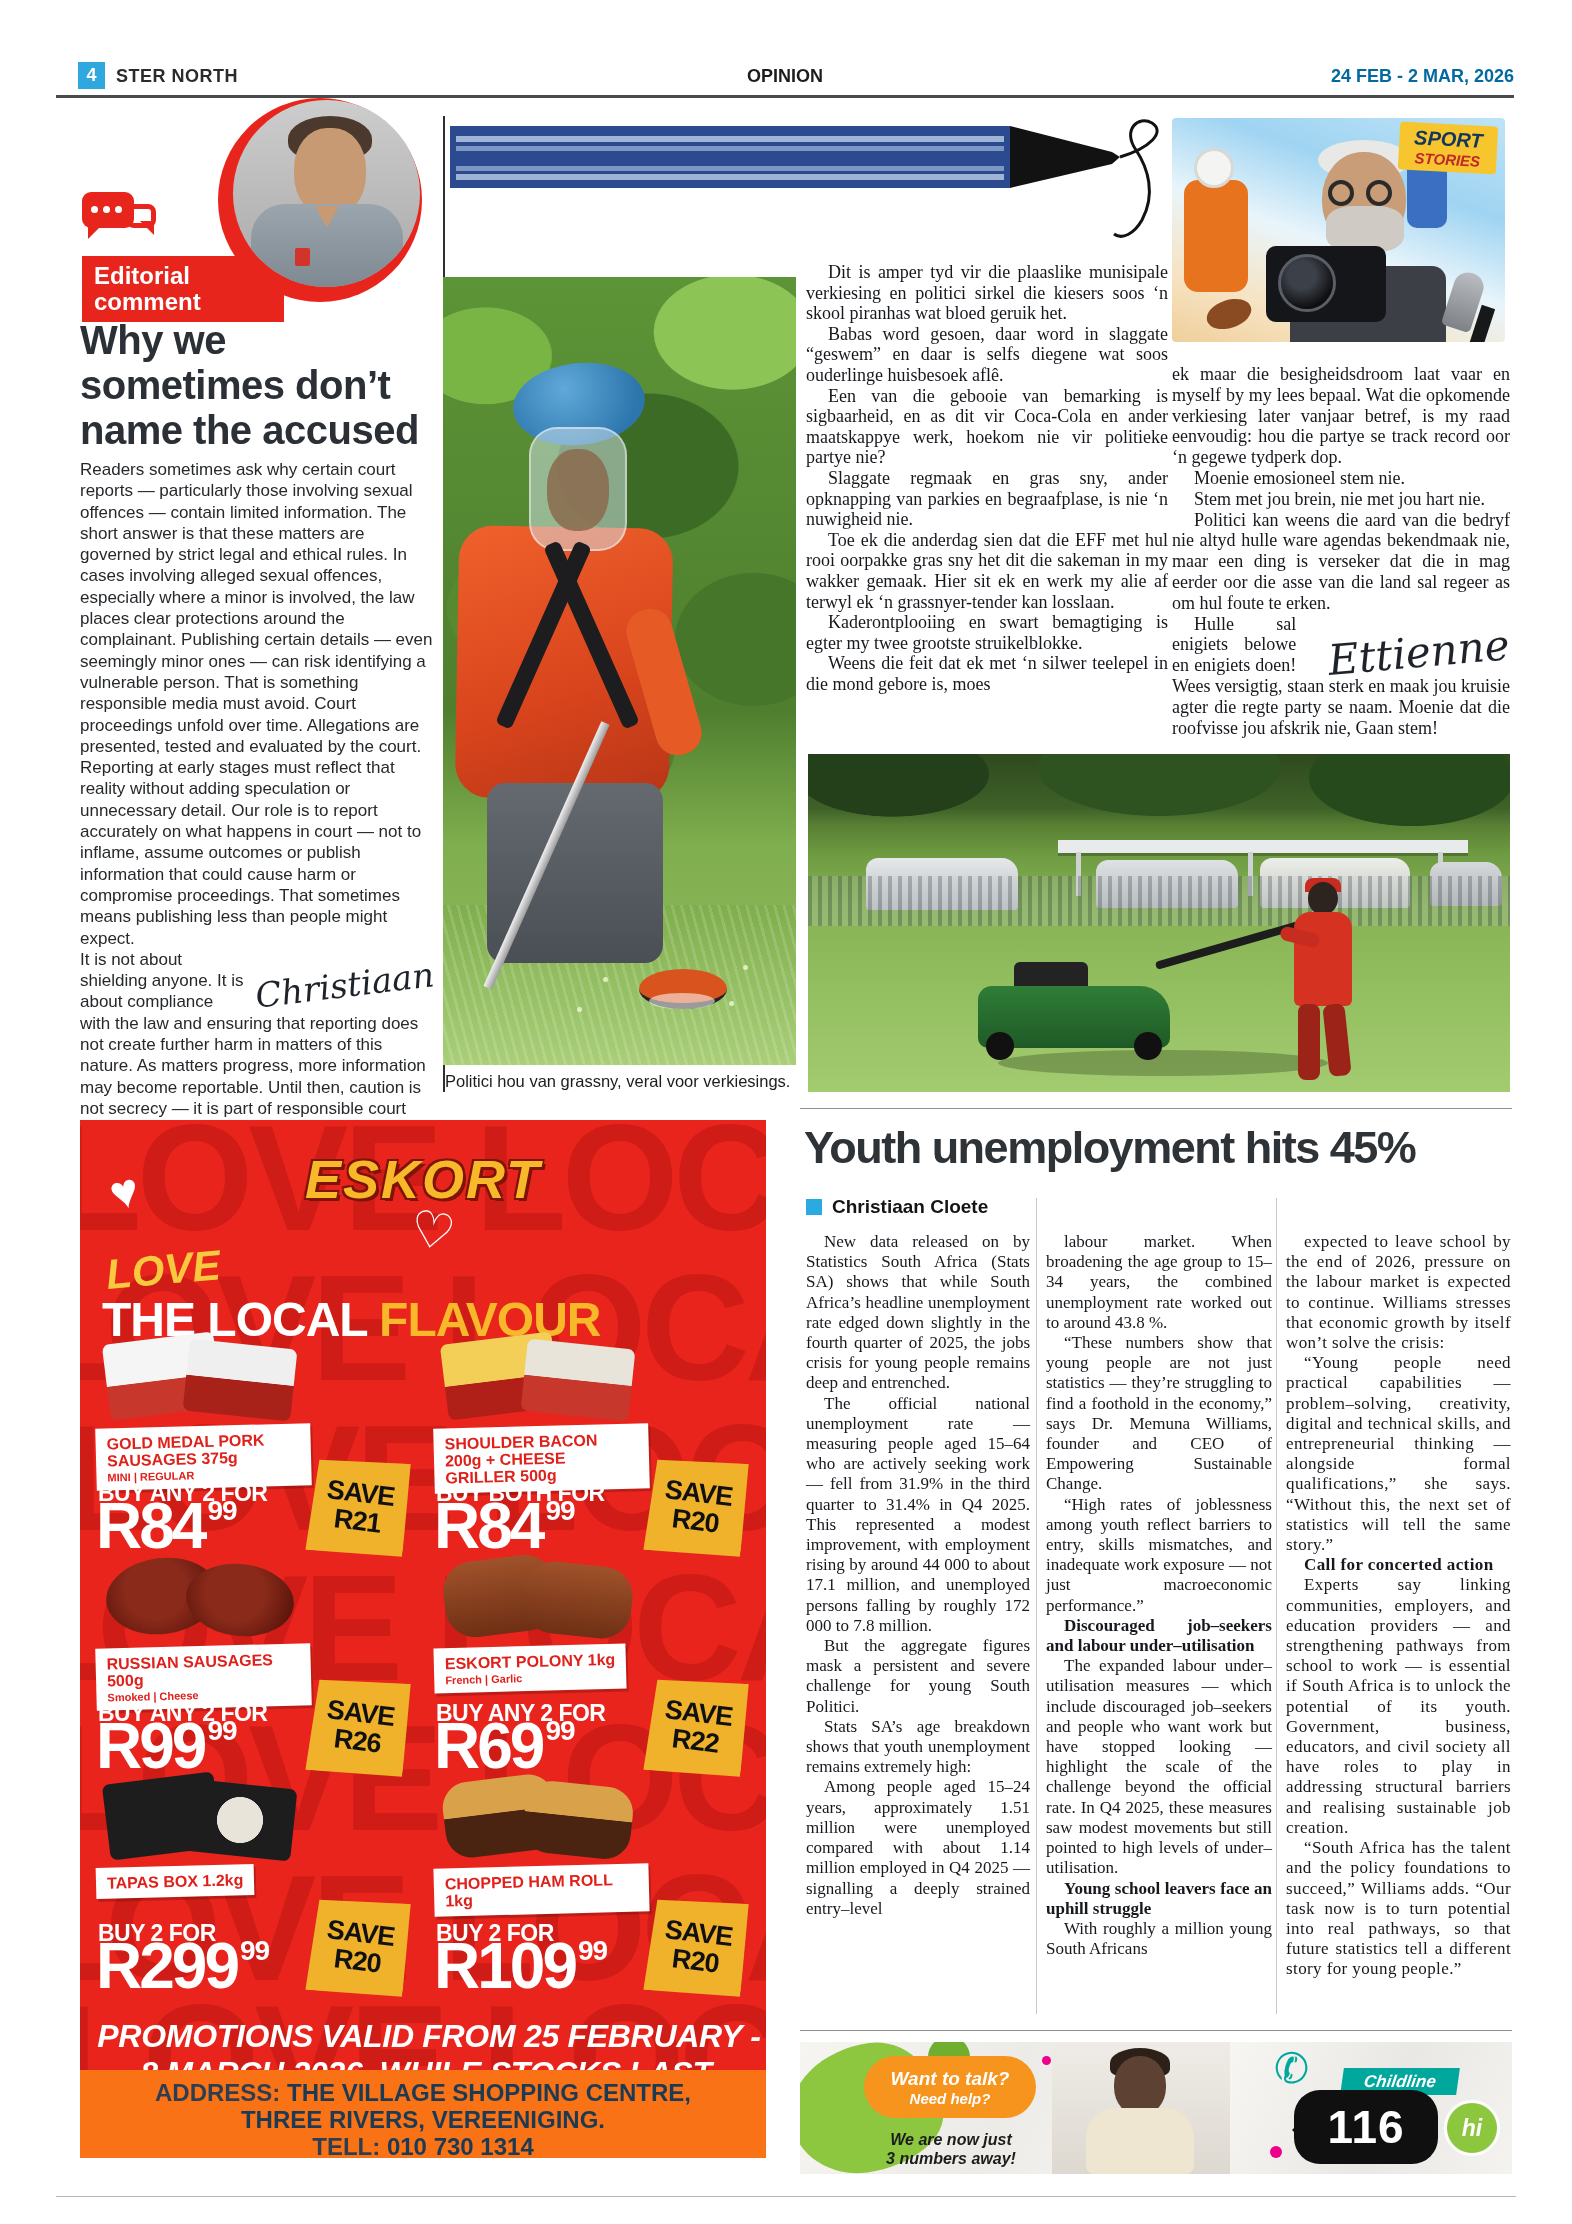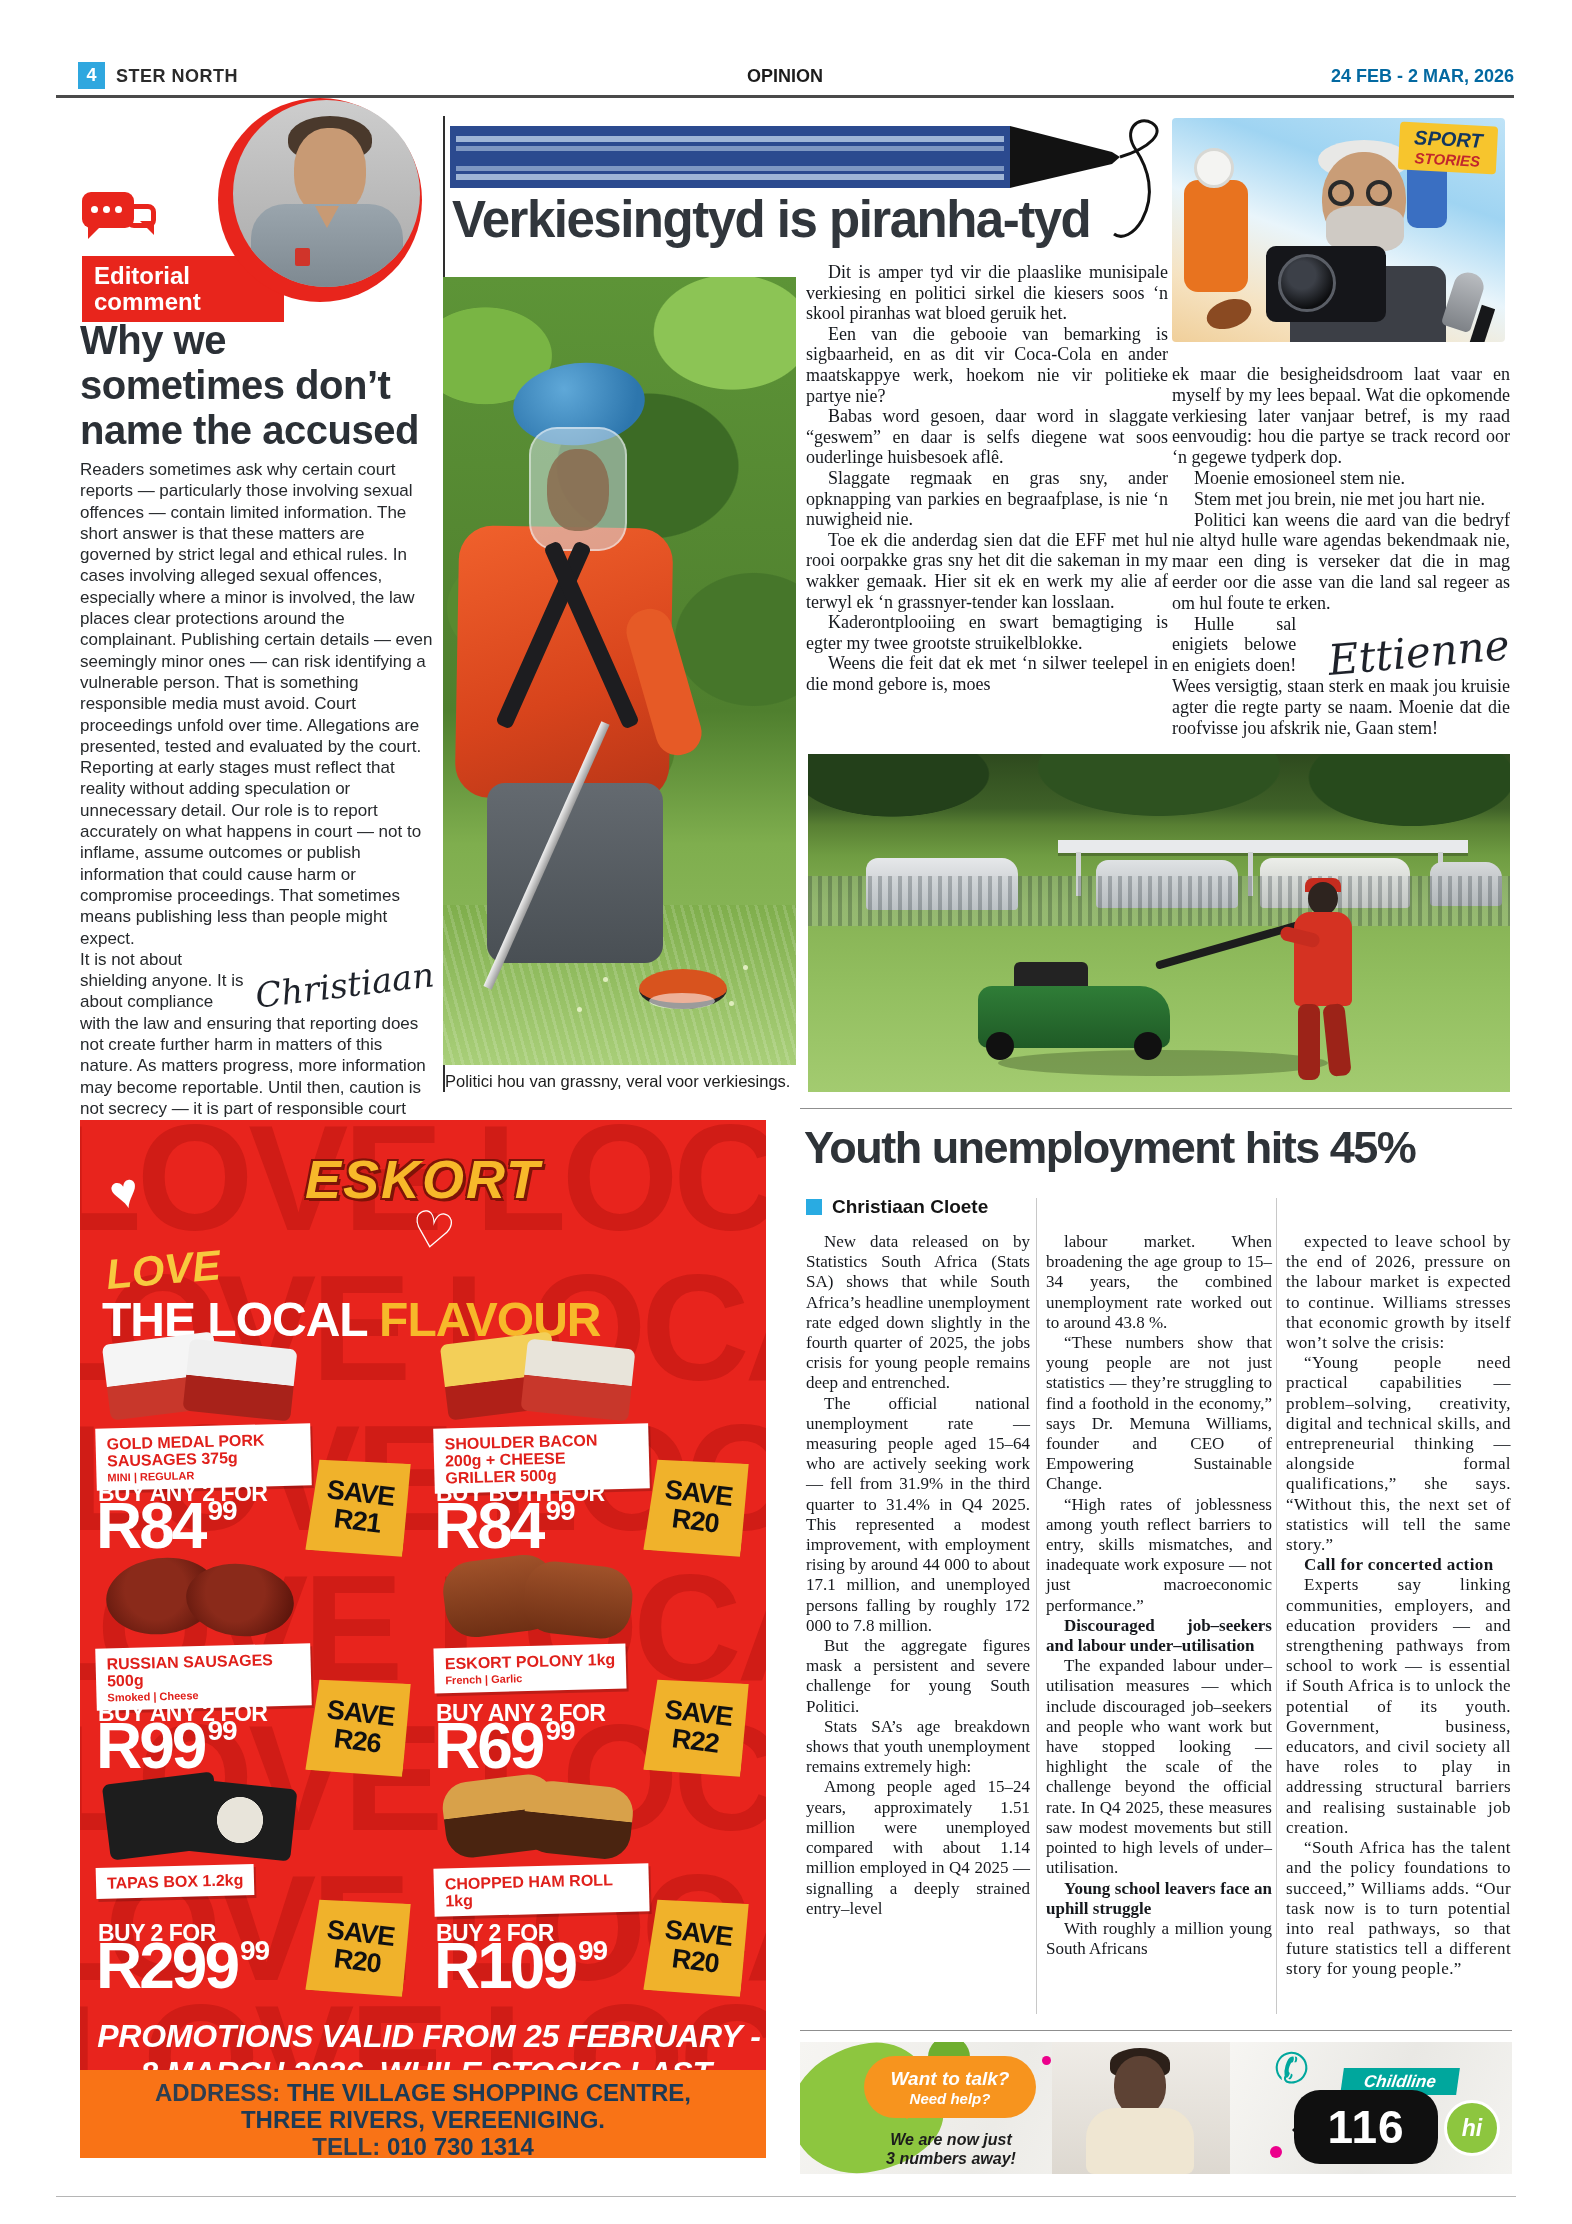--- a/index.html
+++ b/index.html
@@ -284,21 +284,20 @@
   <svg class="pencil" width="710" height="150" viewBox="0 0 710 150">
     <rect x="0" y="16" width="560" height="62" fill="#2b4a8f"></rect>
     <rect x="6" y="26" width="548" height="6" fill="#9fb5d6"></rect>
     <rect x="6" y="36" width="548" height="5" fill="#7e97c2"></rect>
     <rect x="6" y="56" width="548" height="5" fill="#7e97c2"></rect>
     <rect x="6" y="64" width="548" height="6" fill="#9fb5d6"></rect>
     <polygon points="560,16 662,42 670,47 662,54 560,78" fill="#121212"></polygon>
     <path d="M670 47 C 700 38, 716 22, 702 13 C 688 5, 672 20, 686 40 C 698 58, 706 84, 692 110 C 684 124, 672 130, 664 124" stroke="#121212" stroke-width="3" fill="none"></path>
   </svg>
 
-  <h1 class="pi-hl">Verkiesingtyd is piranha-tyd</h1>
 
   <div class="photo ph-trim">
     <div class="t-grass"></div>
     <div class="t-shirt"></div>
       <div class="t-cap"></div>
       <div class="t-visor"></div>
       <div class="t-face"></div>
     <div class="t-strap1"></div>
       <div class="t-strap2"></div>
       <div class="t-arm"></div>
@@ -310,22 +309,22 @@
         <i></i>
         <i></i>
         <i></i>
         <i></i>
       </div>
   </div>
   <div class="caption">Politici hou van grassny, veral voor verkiesings.</div>
 
   <div class="serifcol pi-c1">
       <p class="para">Dit is amper tyd vir die plaaslike munisipale verkiesing en politici sirkel die kiesers soos ‘n skool piranhas wat bloed geruik het.</p>
+      <p class="para">Babas word gesoen, daar word in slaggate “geswem” en daar is selfs diegene wat soos ouderlinge huisbesoek aflê.</p>
       <p class="para">Een van die gebooie van bemarking is sigbaarheid, en as dit vir Coca-Cola en ander maatskappye werk, hoekom nie vir politieke partye nie?</p>
-      <p class="para">Babas word gesoen, daar word in slaggate “geswem” en daar is selfs diegene wat soos ouderlinge huisbesoek aflê.</p>
       <p class="para">Slaggate regmaak en gras sny, ander opknapping van parkies en begraafplase, is nie ‘n nuwigheid nie.</p>
       <p class="para">Toe ek die anderdag sien dat die EFF met hul rooi oorpakke gras sny het dit die sakeman in my wakker gemaak. Hier sit ek en werk my alie af terwyl ek ‘n grassnyer-tender kan losslaan.</p>
       <p class="para">Kaderontplooiing en swart bemagtiging is egter my twee grootste struikelblokke.</p>
       <p class="para">Weens die feit dat ek met ‘n silwer teelepel in die mond gebore is, moes</p>
     </div>
 
   <div class="photo ph-sport">
     <div class="s-player"></div>
       <div class="s-helmet"></div>
     <div class="s-shirt"></div>

